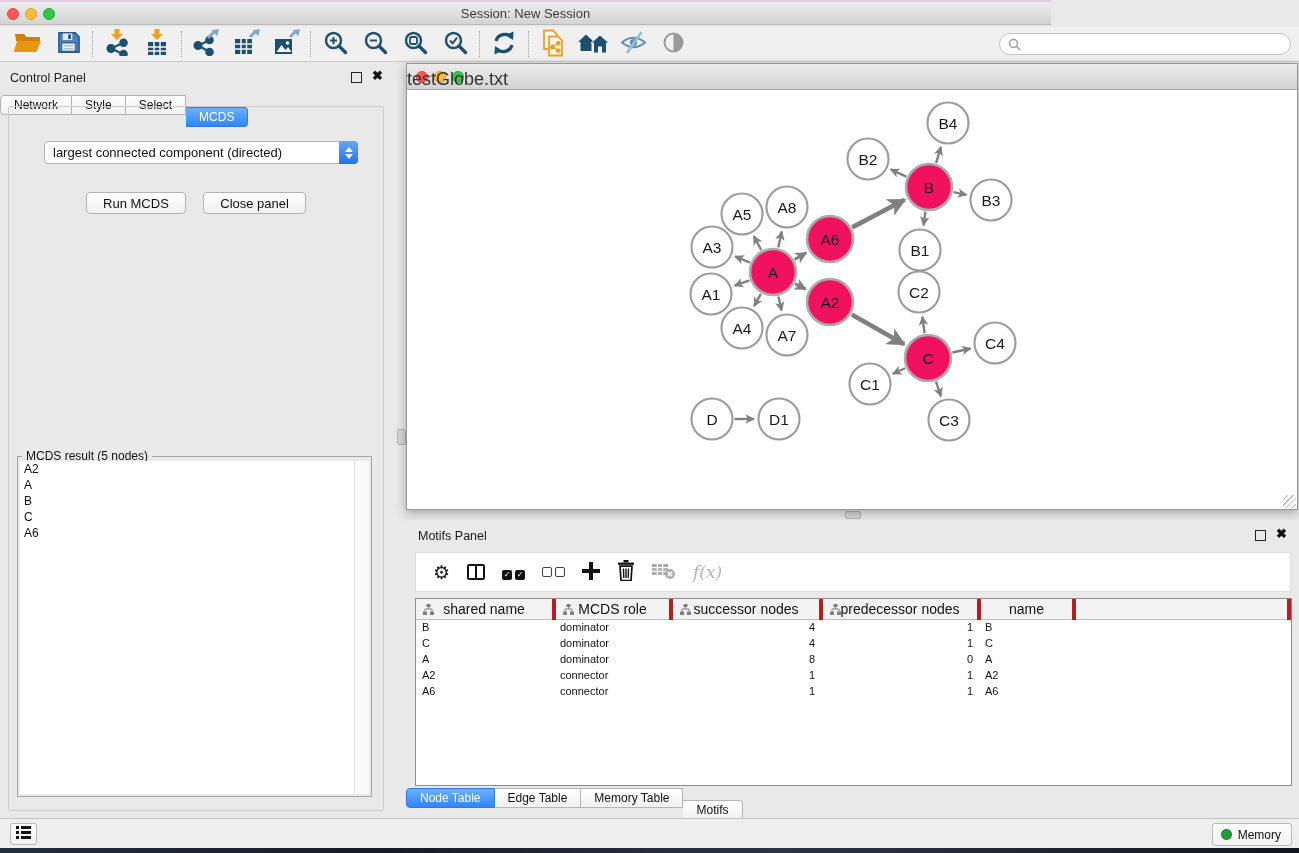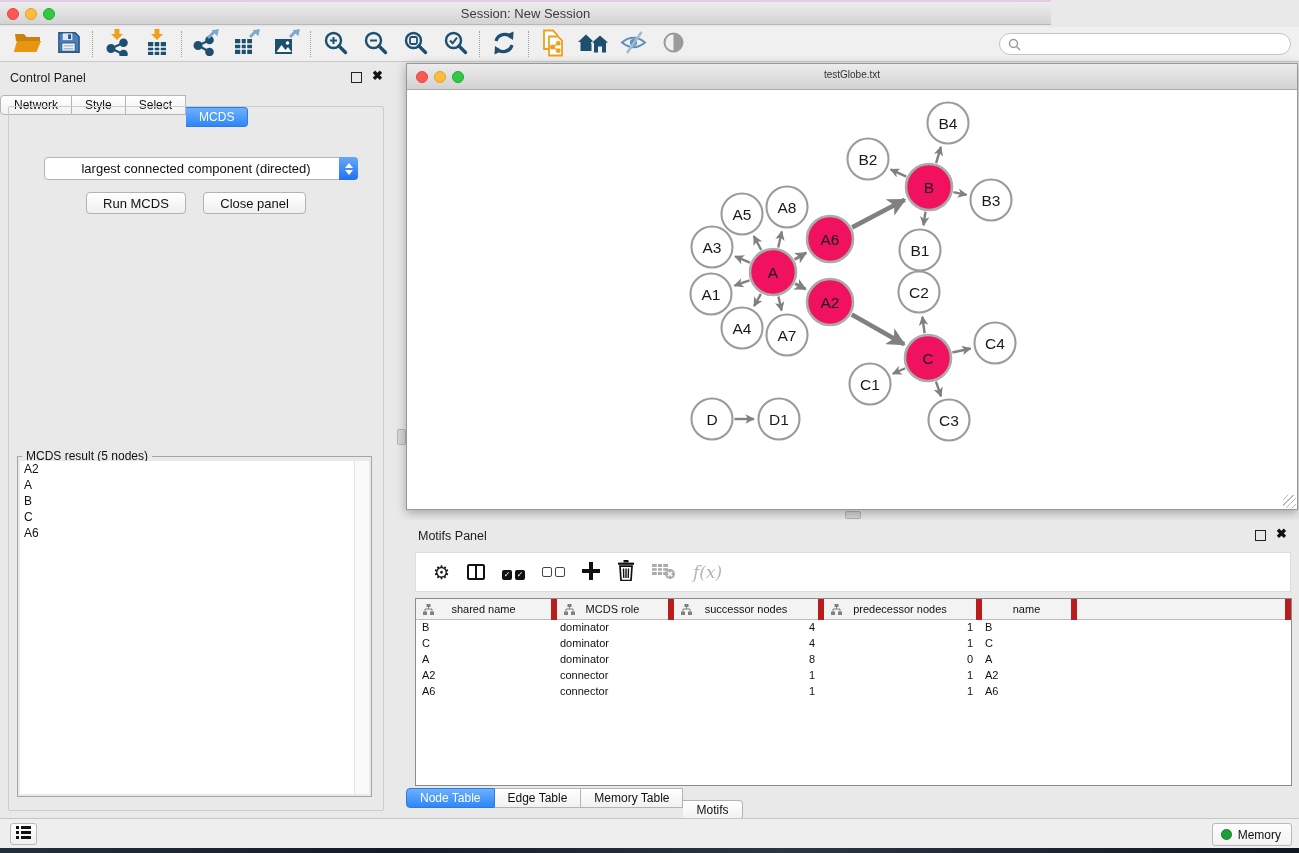--- a/index.html
+++ b/index.html
@@ -34,22 +34,22 @@
   .close-ico { position:absolute; top:7px; font-size:13px; font-weight:bold; color:#111; background:none; border:none; cursor:pointer; line-height:1; }
   .cp-tabs { position:absolute; left:0; right:0; top:33px; text-align:center; }
   .seg { display:inline-flex; }
   .seg button { font-family:"Liberation Sans",sans-serif; font-size:12px; color:#111; height:20px; padding:0 13px;
     background:linear-gradient(#ffffff,#f1f1f1); border:1px solid #b4b4b4; border-left:none; cursor:pointer; }
   .seg button:first-child { border-left:1px solid #b4b4b4; border-radius:4px 0 0 4px; }
   .seg button:last-child { border-radius:0 4px 4px 0;margin-top:12px; }
   .seg button.active { background:linear-gradient(#6db1fc,#2e86f8); border-color:#2f7ae0; color:#fff; }
   .cp-box { position:absolute; left:8px; right:9px; top:44px; bottom:7px; border:1px solid #cccccc; border-radius:2px; }
   .opt-label { position:absolute; left:0; right:0; top:26px; text-align:center; font-size:13px; color:#111; }
-  .select-box { position:absolute; left:35px; top:50px; width:314px; height:23px; background:#fff;
-    border:1px solid #b3b3b3; border-radius:4px; display:flex; align-items:center; cursor:pointer;text-align:center; }
+  .select-box { position:absolute; left:35px; top:34px; width:314px; height:23px; background:#fff;
+    border:1px solid #b3b3b3; border-radius:4px; display:flex; align-items:center; cursor:pointer; }
   .select-box .sel-text { flex:1; font-size:13px; color:#111; padding-left:8px; white-space:nowrap; overflow:hidden; }
   .sel-stepper { width:19px; height:23px; margin-right:-1px; border-radius:0 4px 4px 0;
     background:linear-gradient(#66a7f9,#1f72f1); display:flex; flex-direction:column; align-items:center; justify-content:center; gap:2px; }
   .sel-stepper .up { width:0;height:0;border-left:4px solid transparent;border-right:4px solid transparent;border-bottom:5px solid #fff; }
   .sel-stepper .dn { width:0;height:0;border-left:4px solid transparent;border-right:4px solid transparent;border-top:5px solid #fff; }
   .cp-buttons { position:absolute; left:0; right:0; top:85px; text-align:center; }
   .mac-btn { font-family:"Liberation Sans",sans-serif; font-size:13px; color:#111; height:22px; padding:0 16px;
     background:linear-gradient(#ffffff,#f0f0f0); border:1px solid #b3b3b3; border-radius:4px; cursor:pointer; }
   .cp-buttons .mac-btn + .mac-btn { margin-left:13px; }
   .result-group { position:absolute; left:8px; right:11px; top:349px; bottom:13px; border:1px solid #a5a5a5; }
@@ -59,21 +59,21 @@
   .result-list div { font-size:12px; color:#111; line-height:16px; padding-left:4px; }
 
   
   .gripper-v { position:absolute; left:397px; top:429px; width:9px; height:16px; background:#d6d6d6; border:1px solid #b5b5b5; border-radius:2px; cursor:col-resize; }
   .gripper-h { position:absolute; left:845px; top:511px; width:16px; height:8px; background:#d6d6d6; border:1px solid #b5b5b5; border-radius:2px; cursor:row-resize; }
 
   
   .net-window { position:absolute; left:406px; top:63px; width:892px; height:447px; background:#fff;
     border:1px solid #979797; box-shadow:0 3px 10px rgba(0,0,0,.3); }
   .net-titlebar { position:relative; height:26px; background:linear-gradient(#ececec,#d2d2d2); border-bottom:1px solid #ababab; }
-  .net-titlebar .title { position:absolute; left:0; right:0; top:5px; text-align:center; font-size:10px; color:#333; }
+  .net-titlebar .title { position:absolute; left:0; right:0; top:5px; text-align:left; font-size:18px; color:#333; }
   .net-canvas { position:relative; width:890px; height:419px; background:#fff; }
   .net-canvas svg { position:absolute; left:0; top:0; }
   .resize-grip { position:absolute; right:1px; bottom:1px; width:13px; height:13px;
     background:repeating-linear-gradient(135deg, transparent 0 3px, #bbb 3px 4px); cursor:nwse-resize; }
 
   
   .table-panel { position:absolute; left:406px; top:520px; width:893px; height:298px; background:#e9e9e9; }
   .table-panel .panel-head .p-title { left:12px; }
   .tp-toolbar { position:absolute; left:9px; top:32px; width:876px; height:40px; background:#fff; border:1px solid #dedede;
     display:flex; align-items:center; gap:17px; padding-left:17px; }
@@ -82,22 +82,22 @@
   .col-ico { width:18px; height:16px; border:2px solid #111; border-radius:2px; display:flex; }
   .col-ico span { flex:1; }
   .col-ico span:first-child { border-right:2px solid #111; }
   .cb { width:10px; height:10px; display:inline-block; border-radius:2px; }
   .cb.checked { background:#111; color:#fff; font-size:8px; line-height:10px; text-align:center; }
   .cb.empty { background:#fff; border:1.6px solid #444; }
   .cb + .cb { margin-left:3px; }
   .fx { font-family:"DejaVu Serif", serif; font-style:italic; font-size:17px; color:#b4b4b4; }
   .tp-tablewrap { position:absolute; left:9px; top:78px; width:877px; height:188px; background:#fff; border:1px solid #8c8c8c; overflow:hidden; }
   table.node-table { border-collapse:collapse; width:100%; table-layout:fixed; }
-  table.node-table th { height:20px; background:#f3f3f3; border-right:6px solid #b91c1c; border-bottom:1px solid #bdbdbd;
-    font-size:11px; font-weight:normal; color:#111; text-align:center; position:relative; }
+  table.node-table th { height:20px; background:#f3f3f3; border-right:4px solid #b91c1c; border-bottom:1px solid #bdbdbd;
+    font-size:14px; font-weight:normal; color:#111; text-align:center; position:relative; }
   table.node-table th .th-ico { position:absolute; left:7px; top:5px; }
   table.node-table td { height:16px; font-size:11px; color:#111; padding:0 6px; white-space:nowrap; overflow:hidden; }
   td.al-l { text-align:left; padding-left:9px; }
   td.al-r { text-align:right; padding-right:10px; }
   .tp-tabs { position:absolute; left:0; right:0; top:268px; text-align:center; }
 
   
   .status-bar { position:absolute; left:0; top:818px; width:1299px; height:30px; background:#eeeeee; border-top:1px solid #c5c5c5; }
   .status-list-btn { position:absolute; left:10px; top:4px; width:27px; height:22px; background:linear-gradient(#fdfdfd,#f0f0f0);
     border:1px solid #b9b9b9; border-radius:3px; cursor:pointer; display:flex; align-items:center; justify-content:center; }

